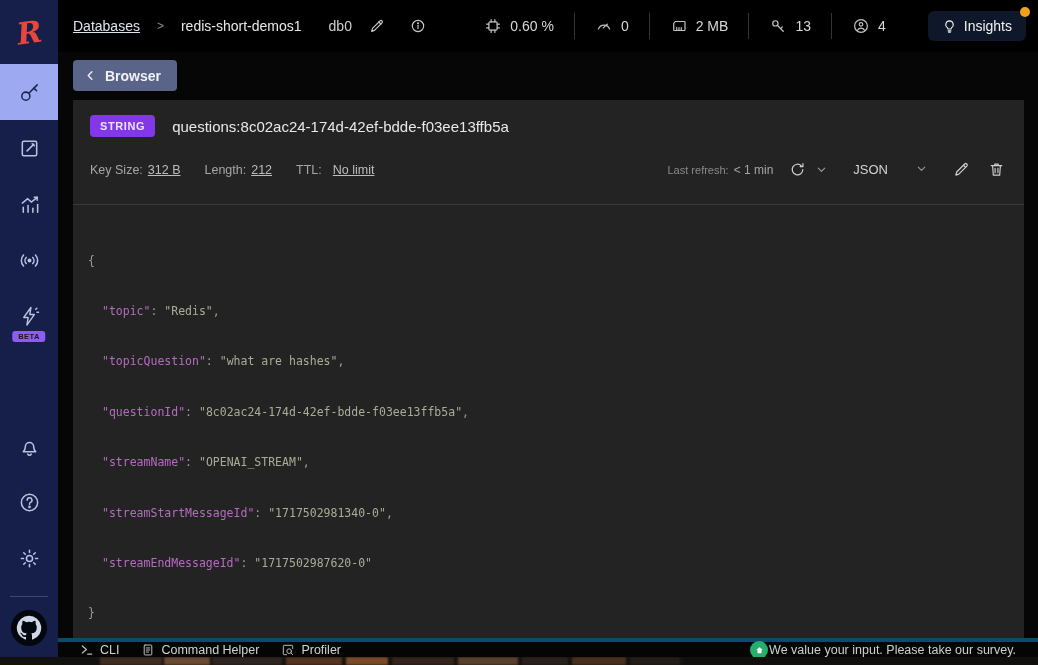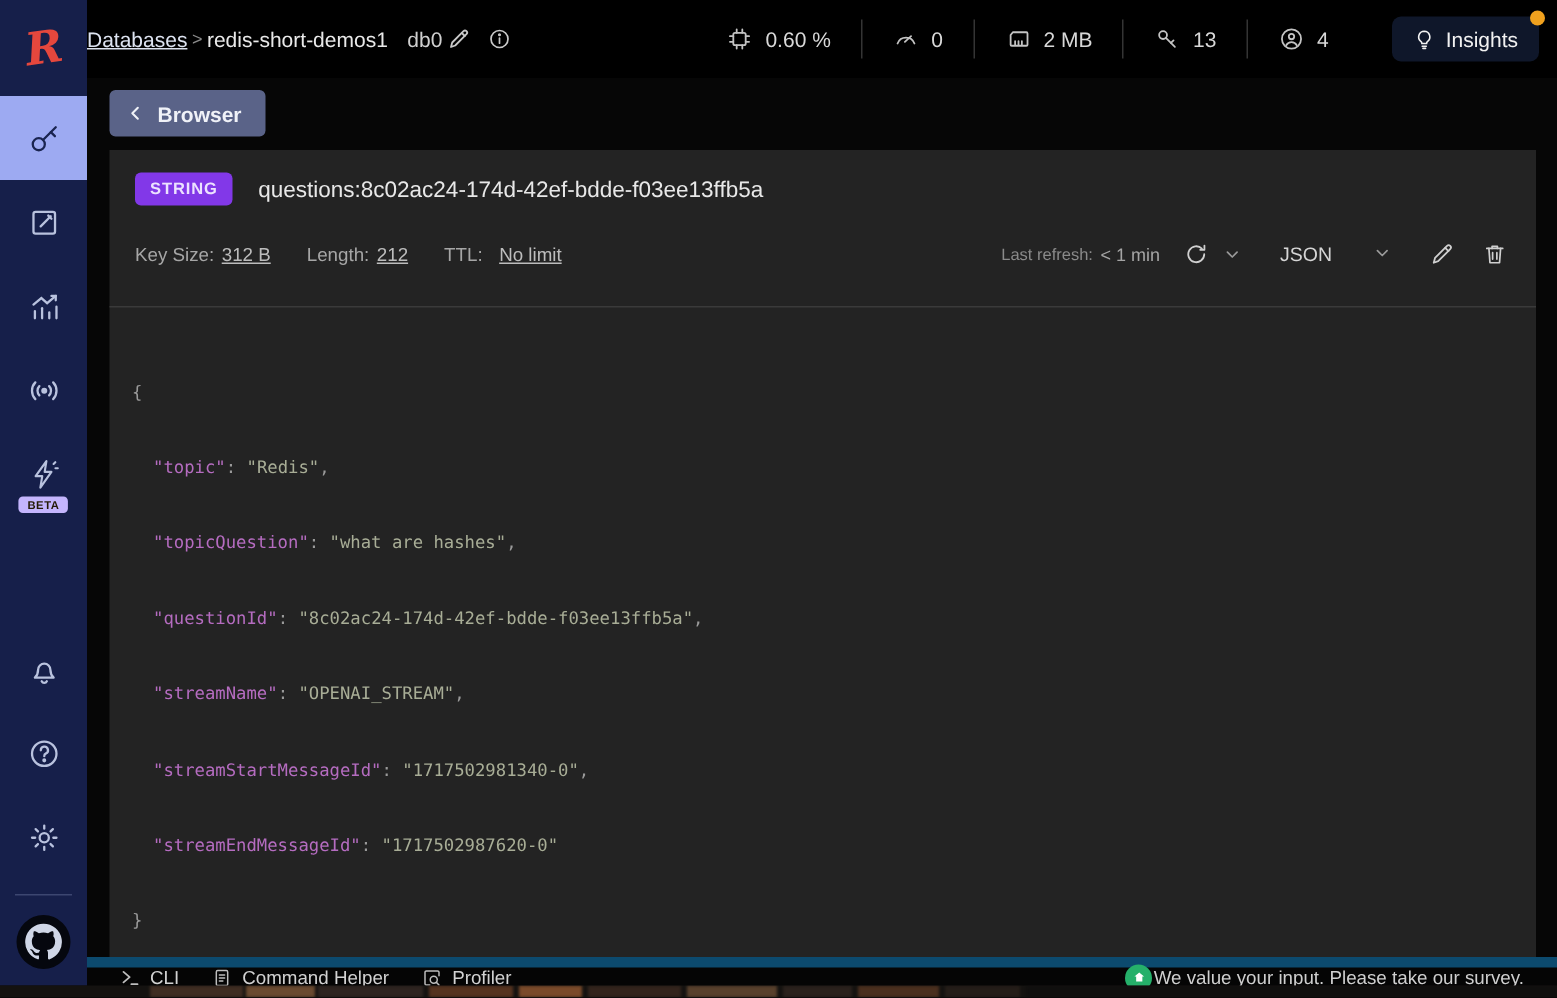--- a/index.html
+++ b/index.html
@@ -11,32 +11,32 @@
   .sidebar { position:absolute; left:0; top:0; width:58px; height:657px;
     background:#161f4a; z-index:5; }
   .logo-cell { height:64px; display:flex; align-items:center; justify-content:center; cursor:pointer; }
   .logo-glyph { font-family:"DejaVu Serif", serif; font-style:italic; font-weight:bold;
     font-size:30px; color:#e5473d; transform:rotate(-8deg); }
   .nav-item { height:56px; display:flex; align-items:center; justify-content:center;
     color:#b9c2de; cursor:pointer; position:relative; }
   .nav-item.active { background:#9daaf2; color:#1a2450; }
   .nav-item svg { width:23px; height:23px; }
   .beta-badge { position:absolute; bottom:2px; left:50%; transform:translateX(-50%);
-    background:#c4b5fd; color:#241a05; font-size:7.5px; font-weight:bold;
+    background:#8b5cf6; color:#241a05; font-size:7.5px; font-weight:bold;
     padding:1px 6px; border-radius:3px; letter-spacing:.4px; }
   .sidebar-bottom { position:absolute; bottom:6px; left:0; width:58px; }
   .sb-divider { width:38px; height:1px; background:#3c4670; margin:10px auto 8px auto; }
   .github-cell { height:46px; display:flex; align-items:center; justify-content:center; cursor:pointer; }
   .github-circle { width:36px; height:36px; border-radius:50%; background:#05070e;
     display:flex; align-items:center; justify-content:center; }
 
   
   .topbar { position:absolute; left:58px; top:0; width:980px; height:52px;
     background:#000; display:flex; align-items:center; }
-  .breadcrumb { display:flex; align-items:center; gap:3px; font-size:14px; }
+  .breadcrumb { display:flex; align-items:center; margin-left:15px; gap:17px; font-size:14px; }
   .bc-link { color:#dde3f0; text-decoration:underline; cursor:pointer; }
   .bc-sep { color:#8b8b8b; font-size:12px; }
   .bc-db { color:#e9e9e9; }
   .bc-dbindex { color:#cfcfcf; margin-left:10px; }
   .bc-icon { color:#c9c9c9; display:flex; align-items:center; cursor:pointer; }
   .bc-icon svg { width:16px; height:16px; }
   .stats { display:flex; align-items:center; margin-left:auto; gap:0; }
   .stat { display:flex; align-items:center; gap:8px; color:#d8d8d8; font-size:14px; padding:0 20px; }
   .stat svg { width:18px; height:18px; color:#c3c3c3; }
   .stat-sep { width:1px; height:26px; background:#343434; }
@@ -77,21 +77,21 @@
   
   .json-view { padding:14px 15px; font-family:"DejaVu Sans Mono", monospace;
     font-size:11.5px; line-height:16.8px; color:#9a9a9a; white-space:pre; }
   .json-line.kv { padding-left:14px; }
   .json-key { color:#b56cc0; }
   .json-punct { color:#9a9a9a; }
   .json-val { color:#a8ad96; }
 
   
   .bottom-bar { position:absolute; left:58px; top:638px; width:980px; height:20px;
-    background:#050505; border-top:7px solid #0c4a6e; display:flex; align-items:center;
+    background:#050505; border-top:4px solid #0c4a6e; display:flex; align-items:center;
     font-size:12.5px; color:#d2d2d2; z-index:6; }
   .bb-item { display:flex; align-items:center; gap:6px; margin-left:22px; cursor:pointer; }
   .bb-item svg { width:14px; height:14px; color:#bdbdbd; }
   .survey { margin-left:auto; margin-right:22px; display:flex; align-items:center; gap:1px;
     cursor:pointer; color:#cfcfcf; font-size:12.5px; }
   .survey-circle { width:18px; height:18px; border-radius:50%; background:#25b06a;
     display:flex; align-items:center; justify-content:center; }
   .survey-circle svg { width:11px; height:11px; color:#ffffff; }
 
   

